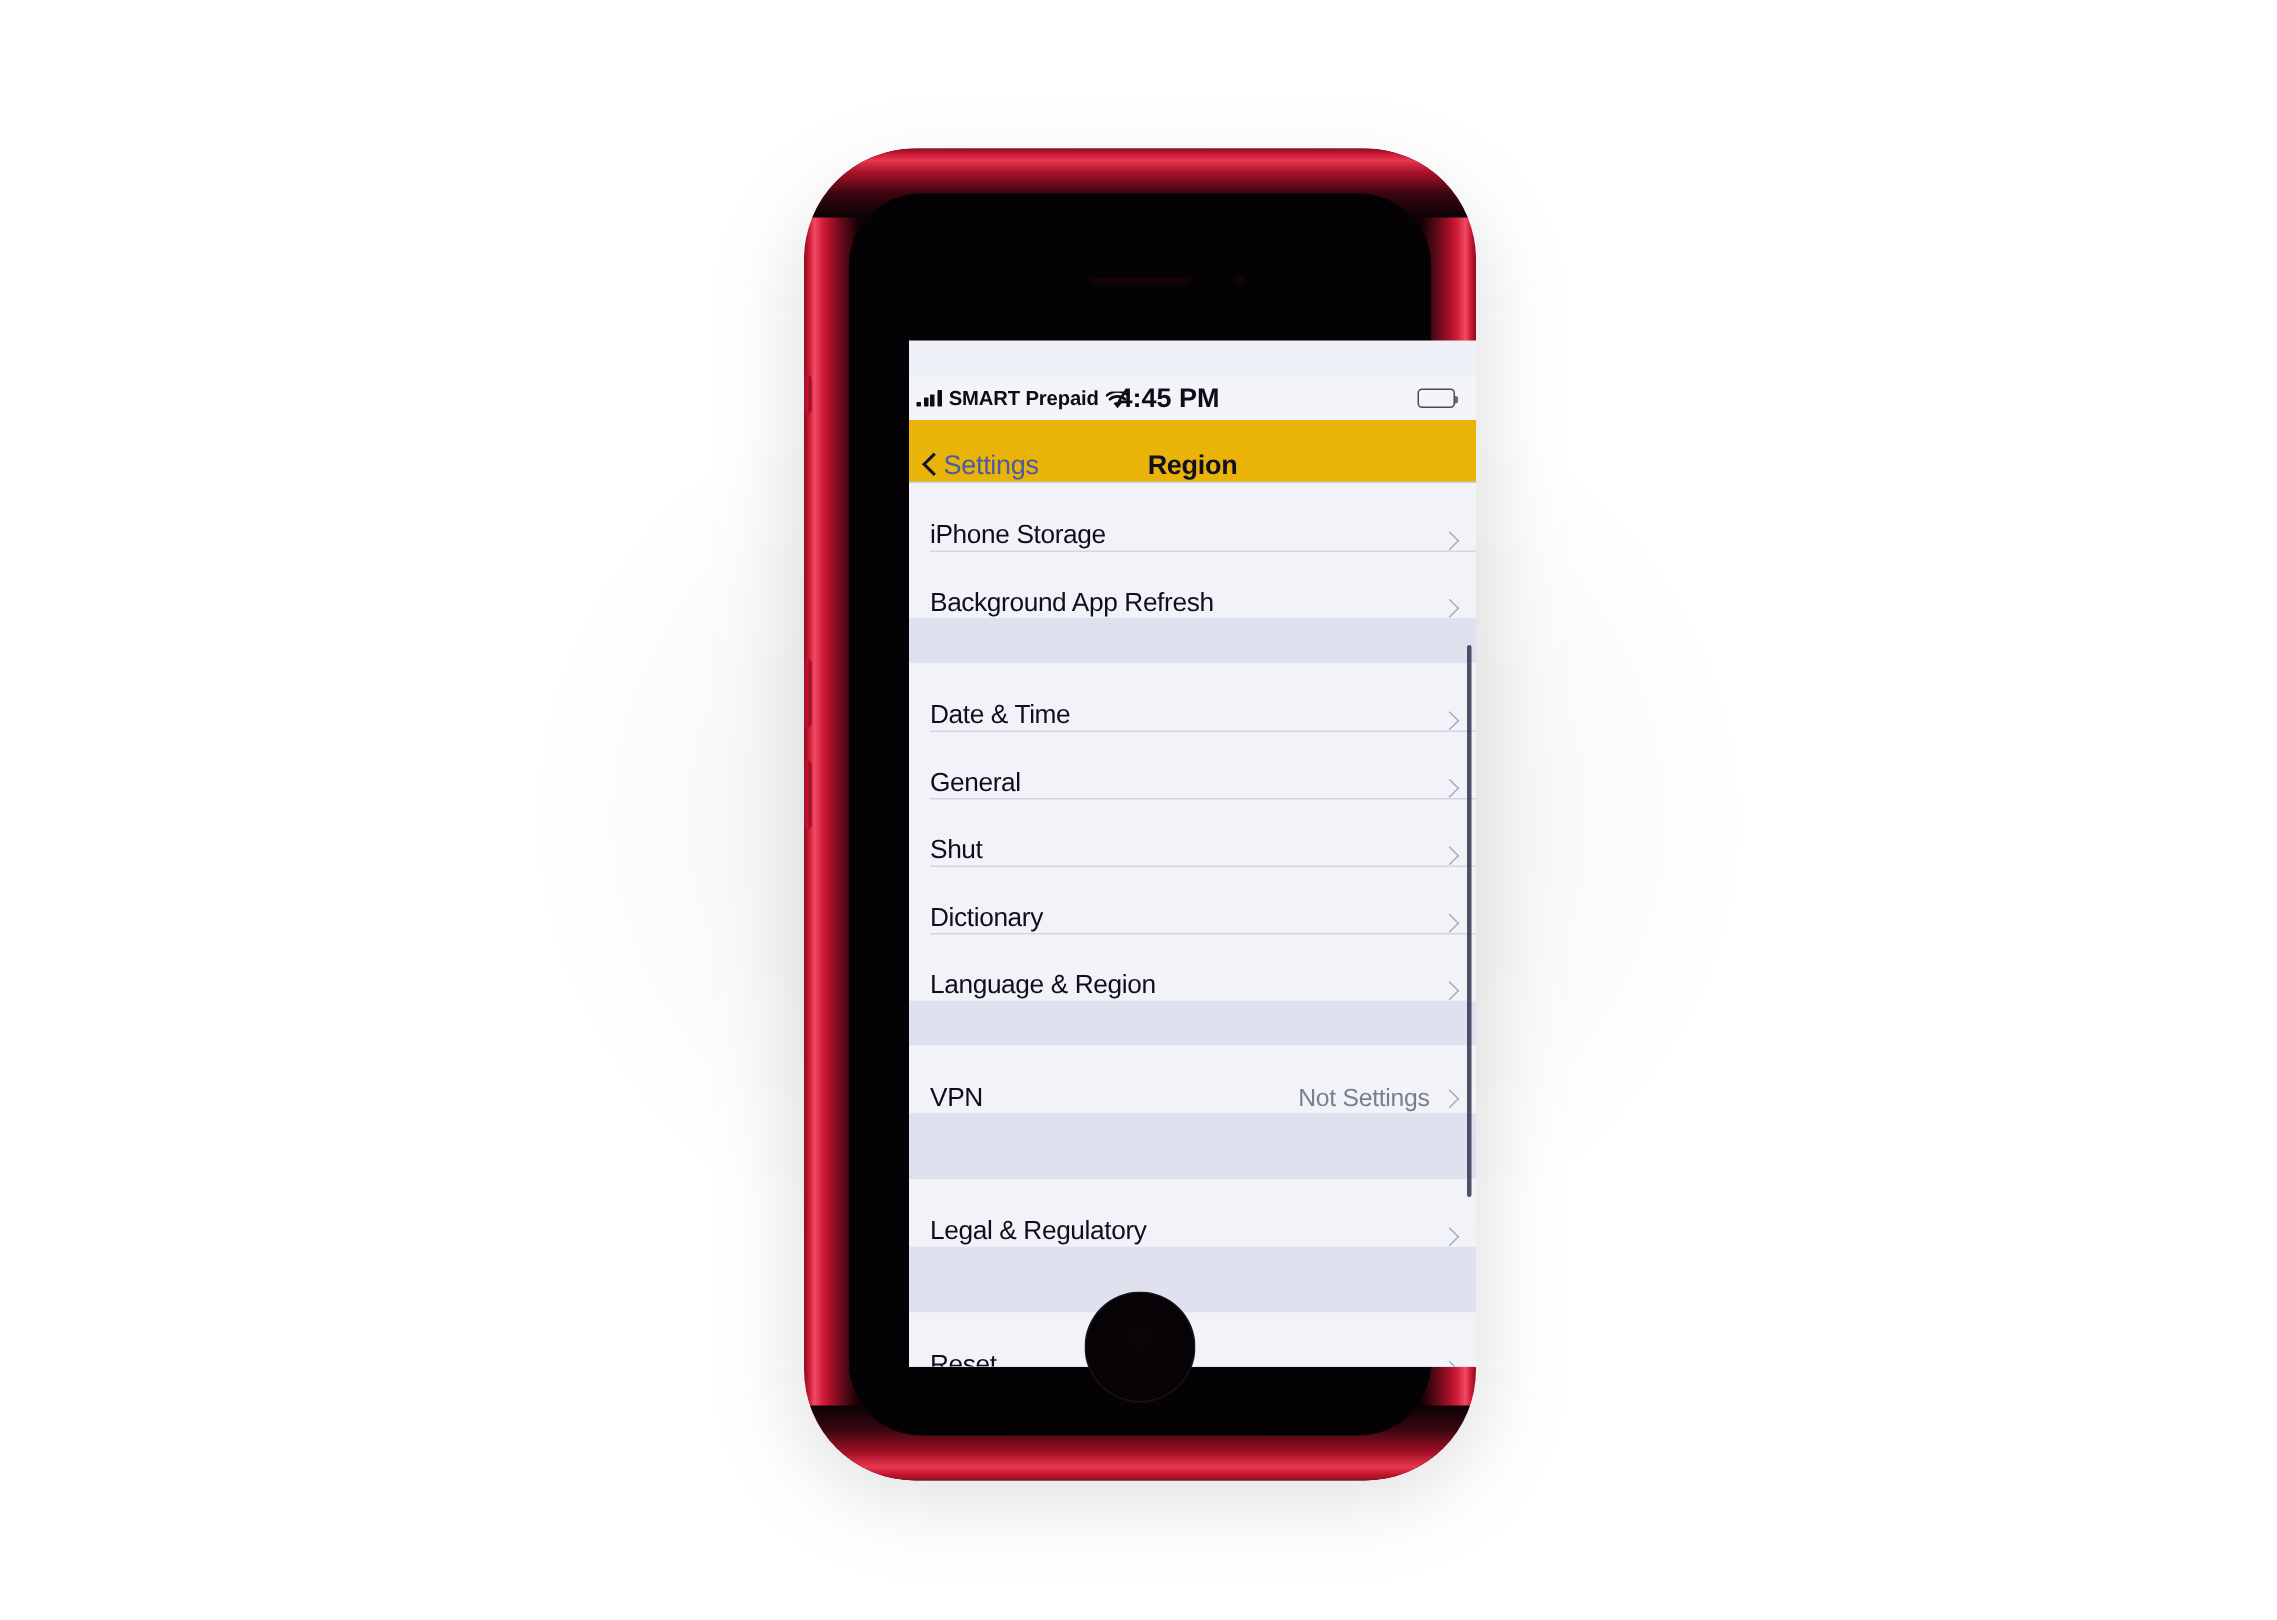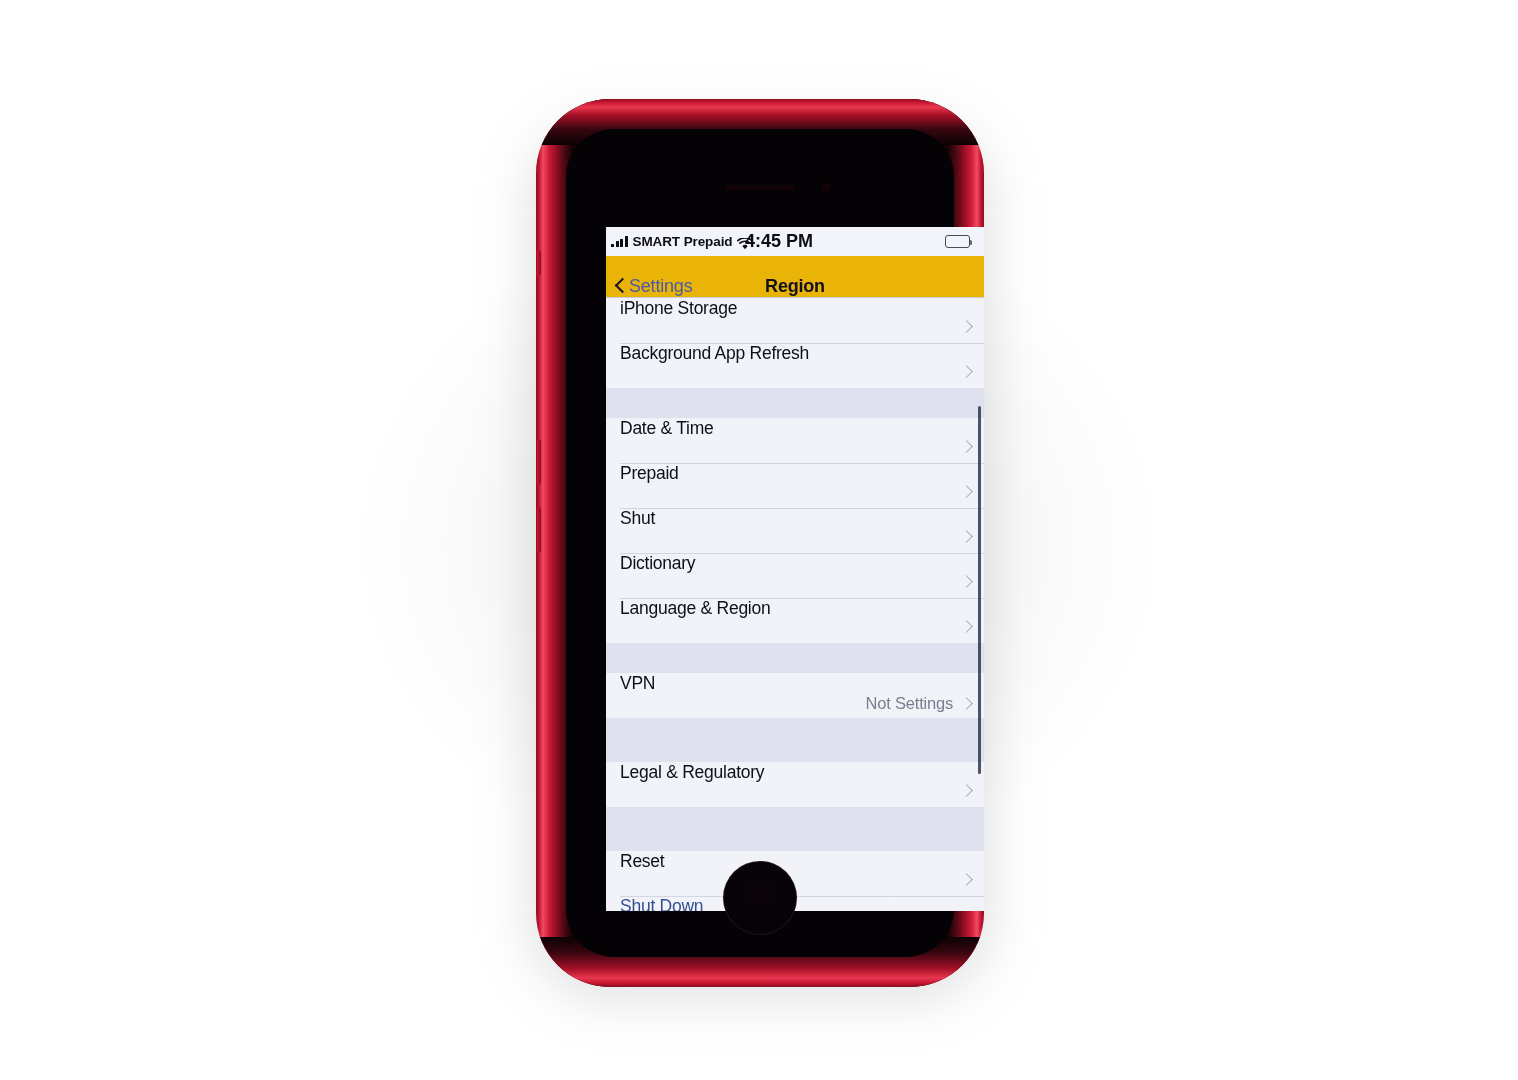--- a/index.html
+++ b/index.html
@@ -110,20 +110,21 @@
     overflow:hidden;
   }
 
   
   .statusbar {
     position:relative;
     height:29px;
     background:#f3f4f9;
     display:flex; align-items:center;
     padding:0 14px 0 5px;
+    margin-top:24px;
   }
   .sb-left { display:flex; align-items:center; gap:5px; }
   .signal-bars { display:flex; align-items:flex-end; gap:1.5px; height:11px; }
   .signal-bars i { display:block; width:3px; background:#0d0d14; border-radius:0.5px; }
   .signal-bars i:nth-child(1){ height:3.5px; }
   .signal-bars i:nth-child(2){ height:6px; }
   .signal-bars i:nth-child(3){ height:8.5px; }
   .signal-bars i:nth-child(4){ height:11px; }
   .carrier {
     font-size:13.5px; font-weight:bold; color:#0d0d18;
@@ -190,25 +191,24 @@
     background:#dfe2ee;
     overflow:hidden;
   }
   .group { background:#f2f3f9; }
   .gap-md { height:30px; }
   .gap-lg { height:44px; }
 
   .row {
     position:relative;
     height:45px;
-    display:flex; align-items:flex-start;
+    display:flex; align-items:flex-end;
     padding:0 14px 0 14px;
     background:#f2f3f9;
     cursor:pointer;
-    flex-direction:column;
   }
   .row + .row::before {
     content:""; position:absolute;
     left:14px; right:0; top:0; height:0.7px;
     background:#d3d6e2;
   }
   .row-label {
     font-size:17.5px; color:#0e0e1c; letter-spacing:-0.25px;
   }
   .row-label.accent { color:#33508f; }
@@ -316,21 +316,21 @@
           <div class="gap-md"></div>
 
           <div class="group">
             <div class="row">
               <span class="row-label">Date &amp; Time</span>
               <span class="row-right">
                 <span class="chev"></span>
               </span>
             </div>
             <div class="row">
-              <span class="row-label">Prepaid</span>
+              <span class="row-label">General</span>
               <span class="row-right">
                 <span class="chev"></span>
               </span>
             </div>
             <div class="row">
               <span class="row-label">Shut</span>
               <span class="row-right">
                 <span class="chev"></span>
               </span>
             </div>

